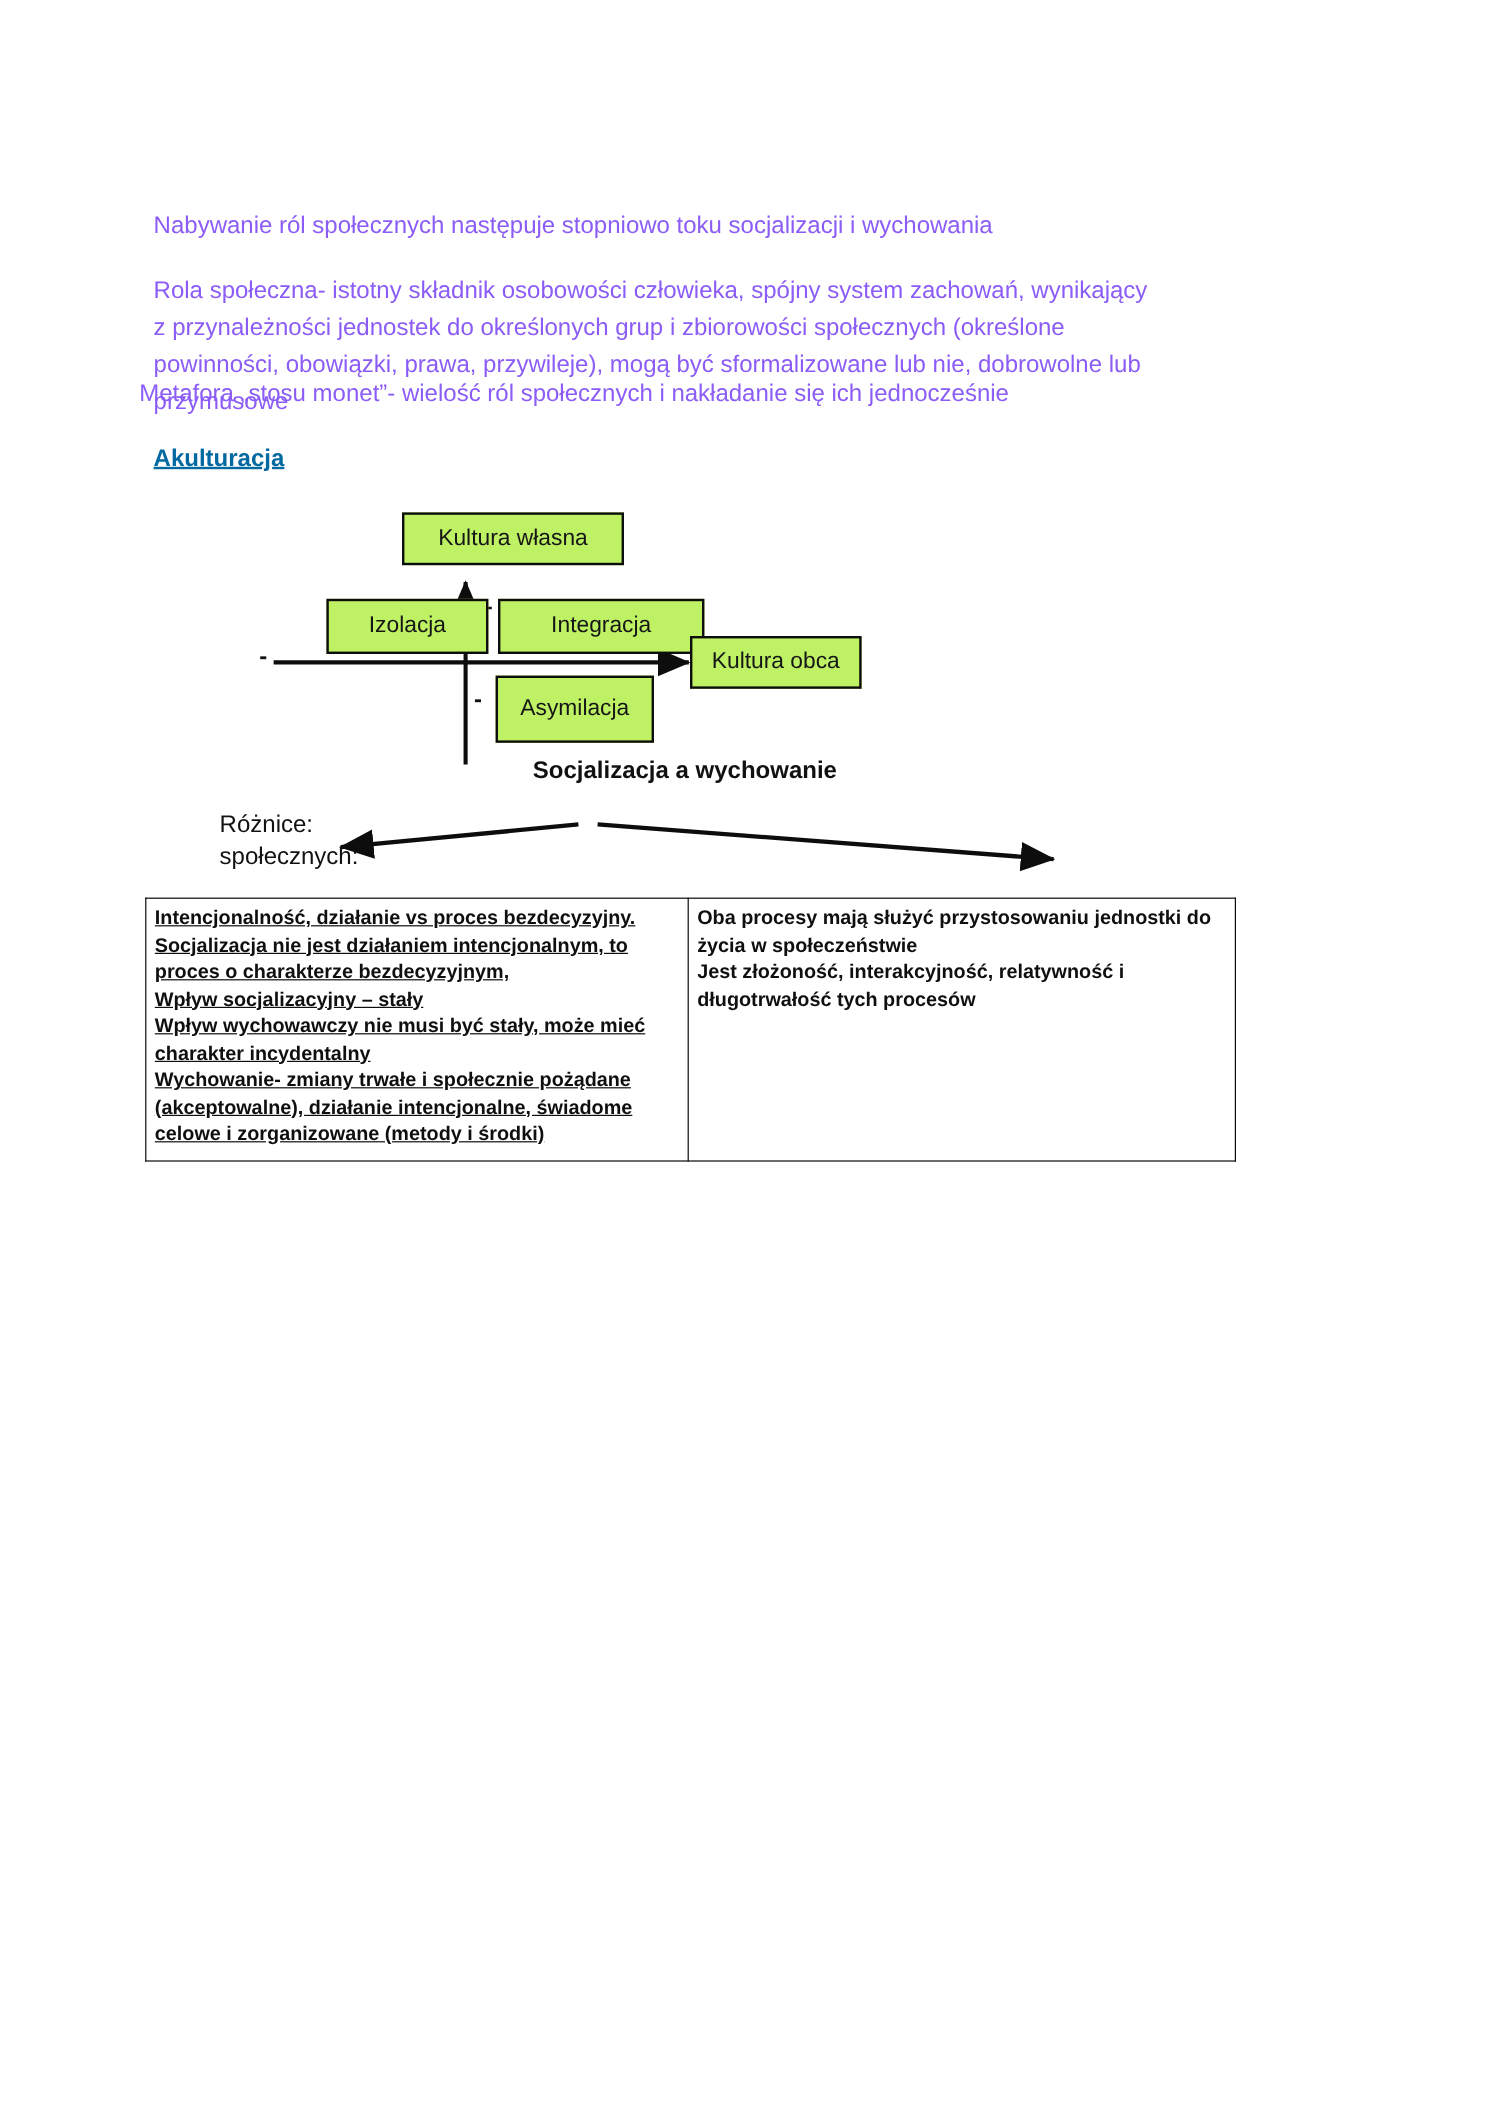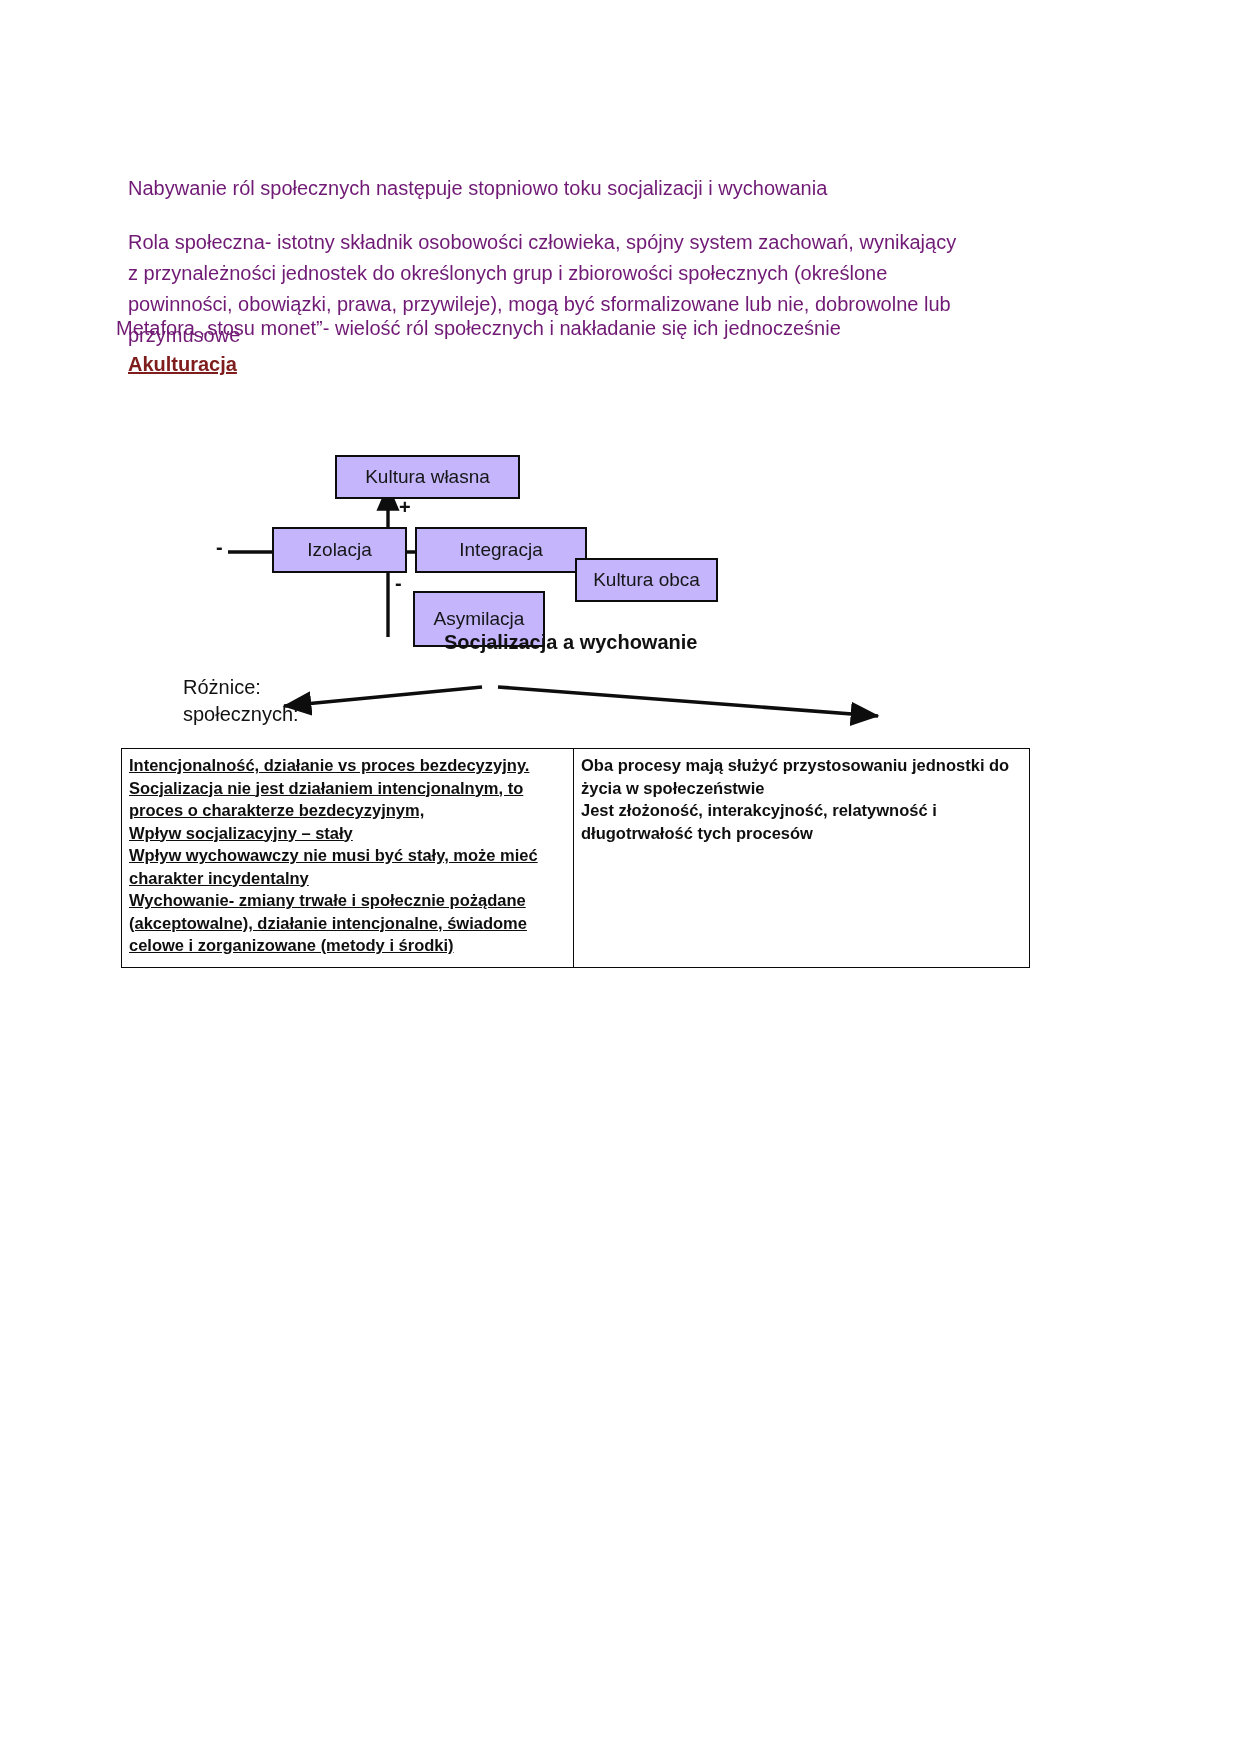--- a/index.html
+++ b/index.html
@@ -33,57 +33,56 @@
     font-size: 18.5px;
     letter-spacing: 0.1px;
     white-space: nowrap;
     color: #1a1a1a;
   }
 
   .para {
     position: absolute;
     font-size: 20px;
     line-height: 31px;
-    color: #701a75;
+    color: #8b5cf6;
   }
 
   .para-lead { left: 128px; top: 173px; width: 860px; }
   .para-role { left: 128px; top: 227px; width: 830px; }
   .para-meta { left: 116px; top: 313px; width: 860px; }
   .para-proc { left: 128px; top: 400px; width: 860px; }
 
   .heading-underline {
     position: absolute;
     left: 128px;
-    top: 353px;
+    top: 371px;
     font-size: 20px;
     font-weight: bold;
     text-decoration: underline;
-    color: #7f1d1d;
+    color: #0369a1;
   }
 
   
   .diagram {
     position: absolute;
     left: 150px;
     top: 415px;
     width: 800px;
     height: 260px;
   }
   .dbox {
     position: absolute;
     border: 2.2px solid #0d0d0d;
-    background: #c4b5fd;
+    background: #bef264;
     display: flex;
     align-items: center;
     justify-content: center;
     font-size: 19px;
     color: #161616;
     box-sizing: border-box;
-    margin-top: 28px;
   }
   .dbox-kultura-wlasna { left: 185px; top: 12px;  width: 185px; height: 44px; }
   .dbox-izolacja       { left: 122px; top: 84px;  width: 135px; height: 46px; }
   .dbox-integracja     { left: 265px; top: 84px;  width: 172px; height: 46px; }
   .dbox-dezintegracja  { left: 72px;  top: 148px; width: 172px; height: 56px; }
   .dbox-asymilacja     { left: 263px; top: 148px; width: 132px; height: 56px; }
   .dbox-kultura-obca   { left: 425px; top: 115px; width: 143px; height: 44px; }
 
   .diagram-svg {
     position: absolute;

